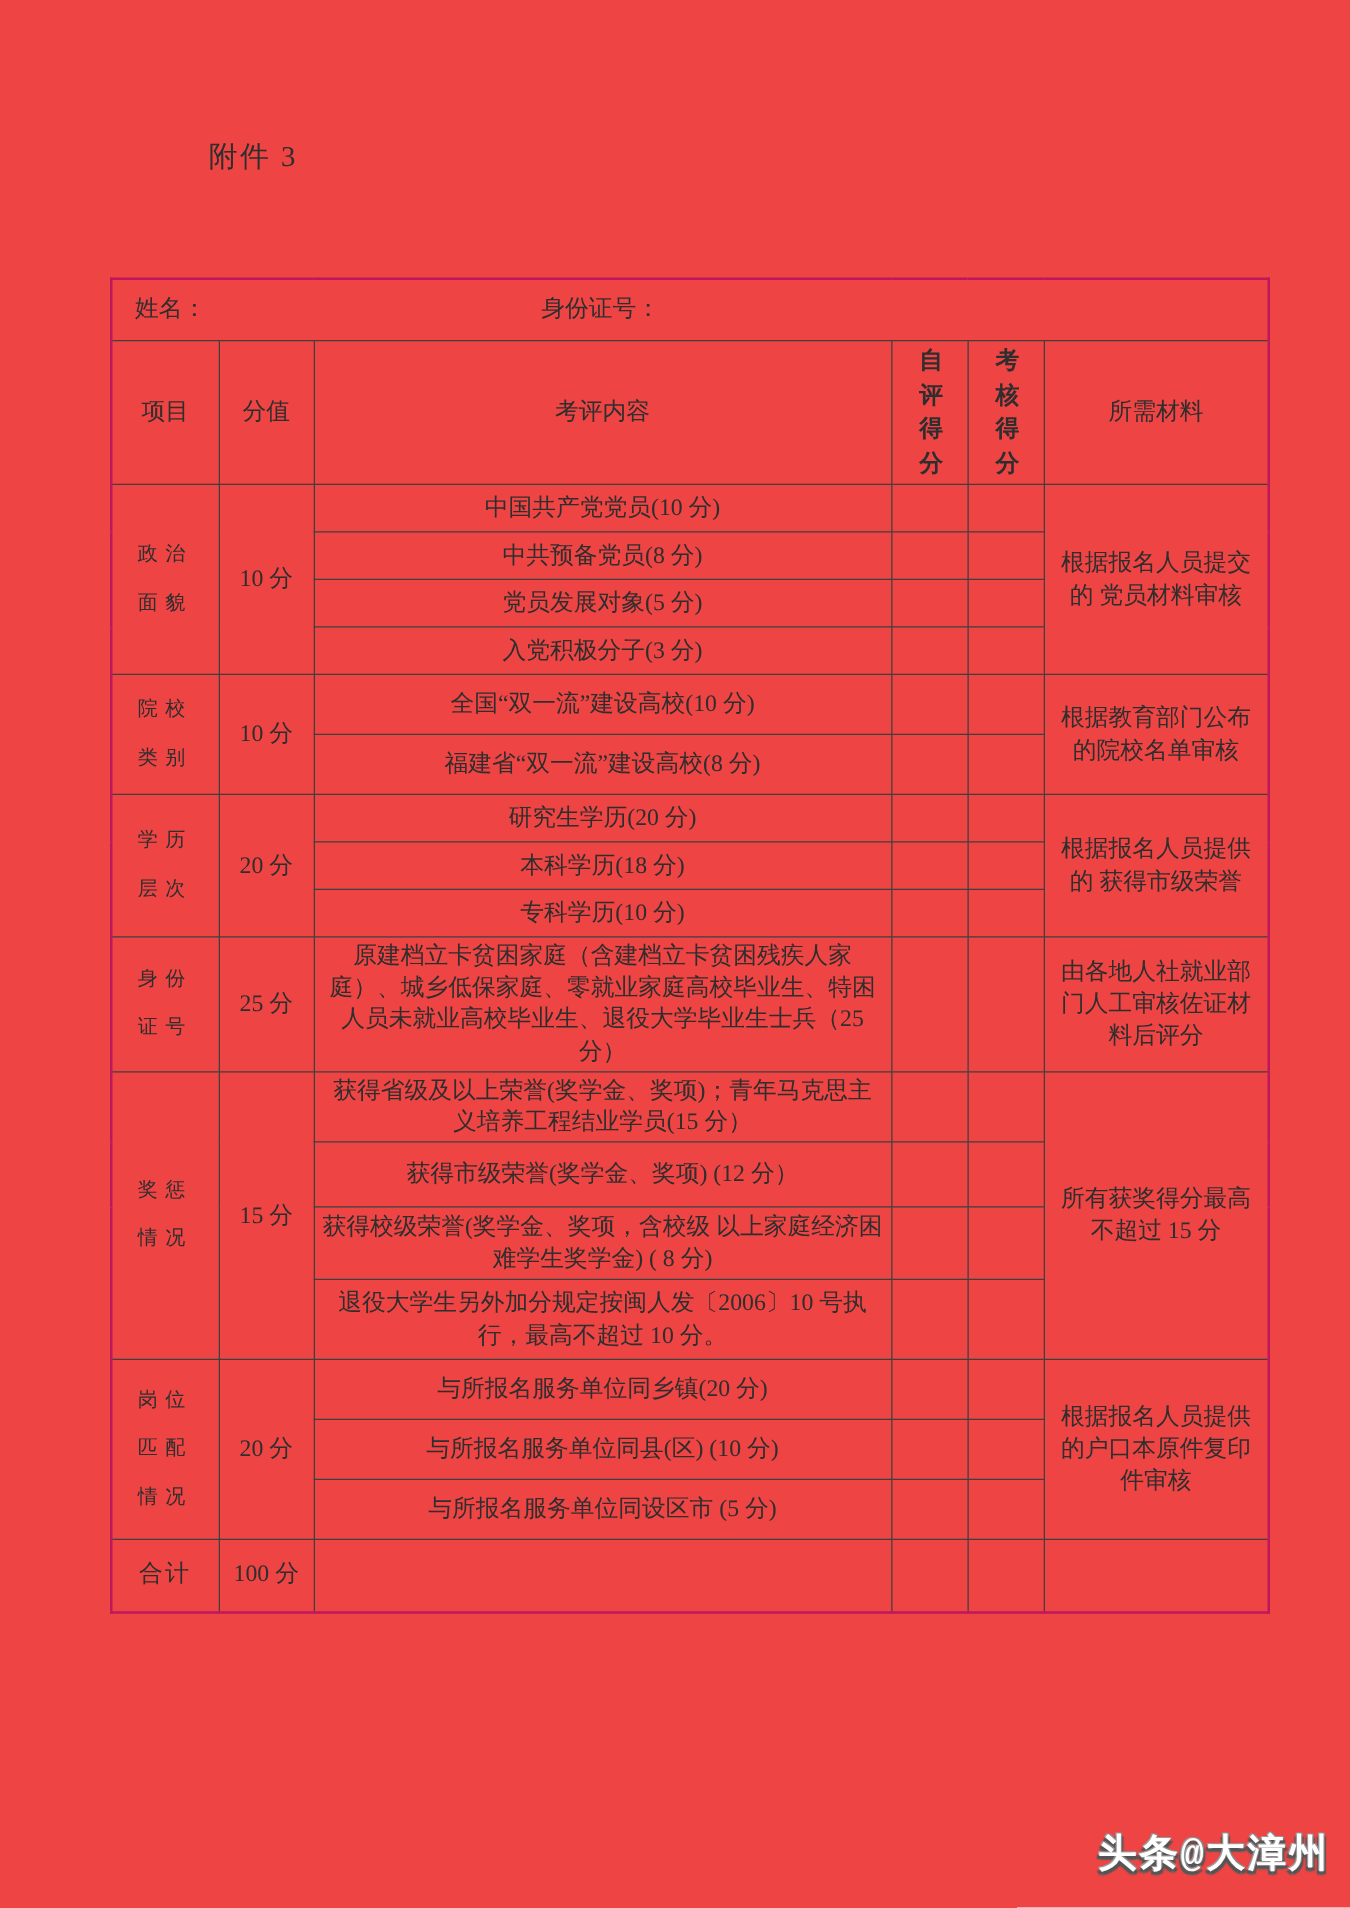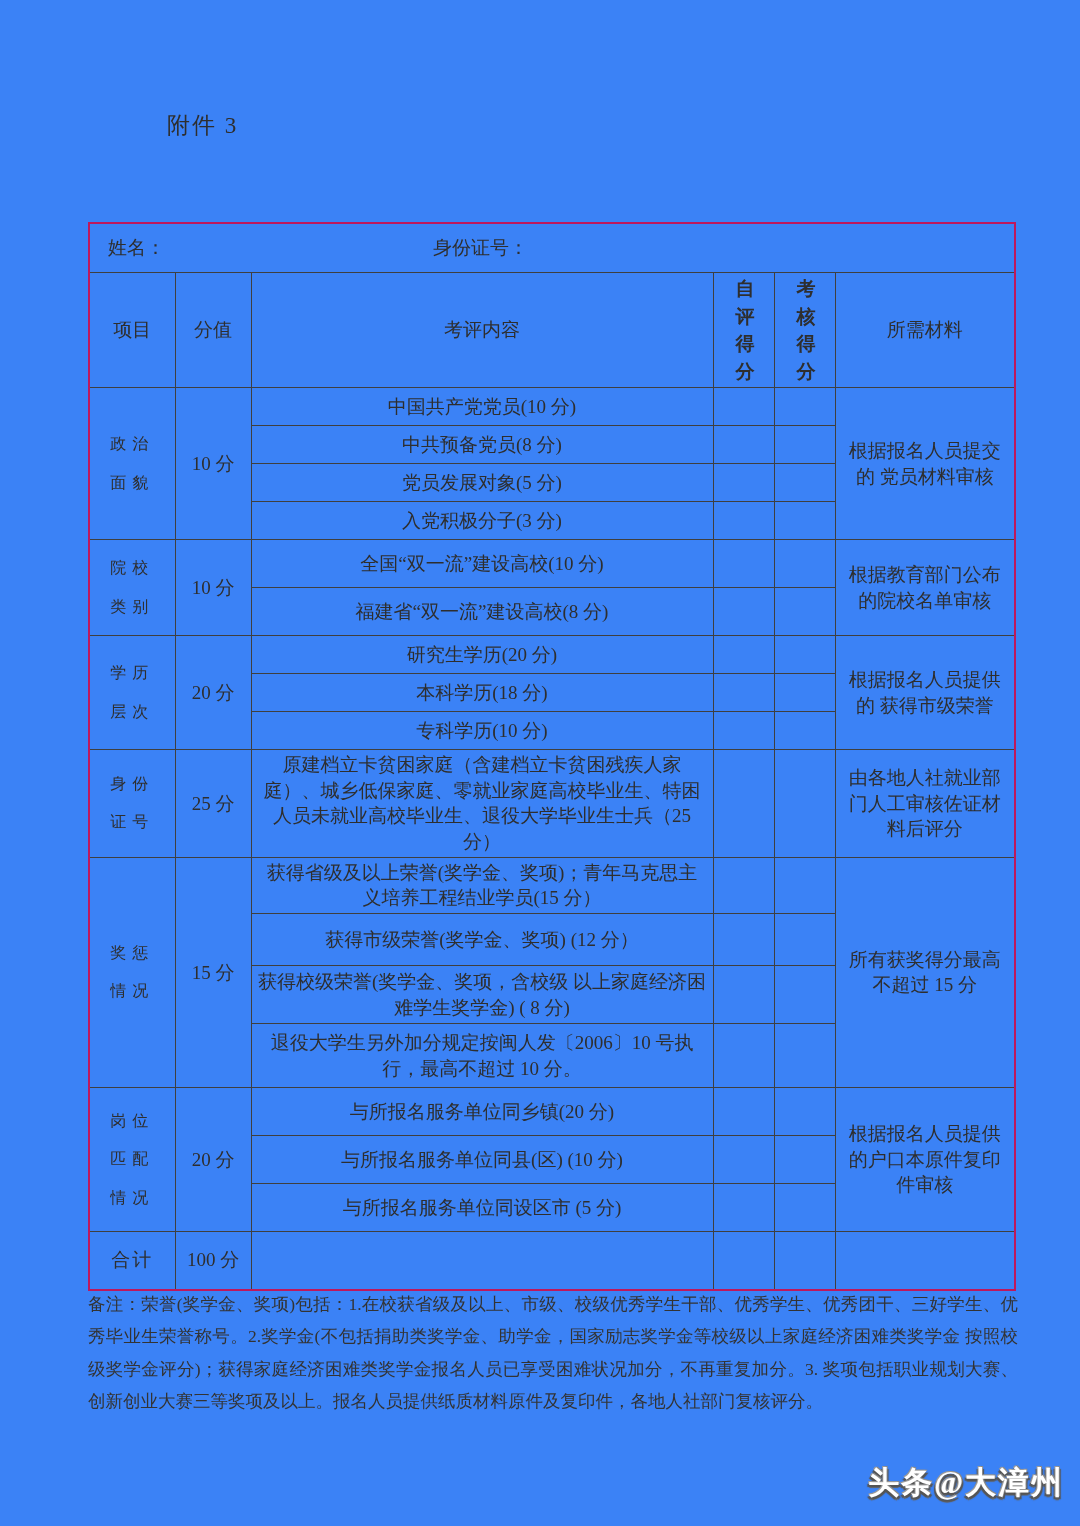--- a/index.html
+++ b/index.html
@@ -1,19 +1,19 @@
 <!DOCTYPE html>
 <html><head>
 <meta charset="utf-8">
 <style>
   html,body{margin:0;padding:0;background:#fff;}
   .page{
     position:relative;
     width:1080px;height:1526px;
-    background:#3b82f6;
+    background:#ef4444;
     font-family:"Liberation Serif","DejaVu Serif",serif;
     color:#2e2e2e;
     overflow:hidden;
   }
   .attachment{
     position:absolute;left:167px;top:110px;
     font-size:23px;letter-spacing:2px;
   }
   .doc-title{
     position:absolute;left:0;top:176px;width:100%;
@@ -57,21 +57,21 @@
   td.left{text-align:left;padding-left:12px;padding-right:8px;}
   td.materials{text-align:left;line-height:1.65;padding:4px 10px;}
   td.total-item{font-weight:bold;font-size:22px;letter-spacing:2px;}
   .notes{
     position:absolute;left:88px;top:1288px;width:930px;
     font-size:17.5px;line-height:1.85;text-align:justify;
     color:#333;
   }
   .watermark{
     position:absolute;right:16px;bottom:22px;
-    font-family:Liberation Serif, serif;
+    font-family:Liberation Mono, monospace;
     font-size:31px;font-weight:bold;color:#ffffff;
     letter-spacing:2px;
     text-shadow:-1px -1px 0 #9a9a9a,1px -1px 0 #8a8a8a,-2px 2px 1px #555,2px 2px 1px #555,0 3px 1px #666;
   }
 </style>
 </head>
 <body>
 
 <div class="page">
 
@@ -222,17 +222,16 @@
         <td>100 分</td>
         <td></td>
         <td></td>
         <td></td>
         <td></td>
       </tr>
     </tbody>
       </table>
   </div>
 
-  <div class="notes">备注：荣誉(奖学金、奖项)包括：1.在校获省级及以上、市级、校级优秀学生干部、优秀学生、优秀团干、三好学生、优秀毕业生荣誉称号。2.奖学金(不包括捐助类奖学金、助学金，国家励志奖学金等校级以上家庭经济困难类奖学金 按照校级奖学金评分)；获得家庭经济困难类奖学金报名人员已享受困难状况加分，不再重复加分。3. 奖项包括职业规划大赛、创新创业大赛三等奖项及以上。报名人员提供纸质材料原件及复印件，各地人社部门复核评分。</div>
 
   <div class="watermark">头条@大漳州</div>
 
 </div>
 
 </body></html>

